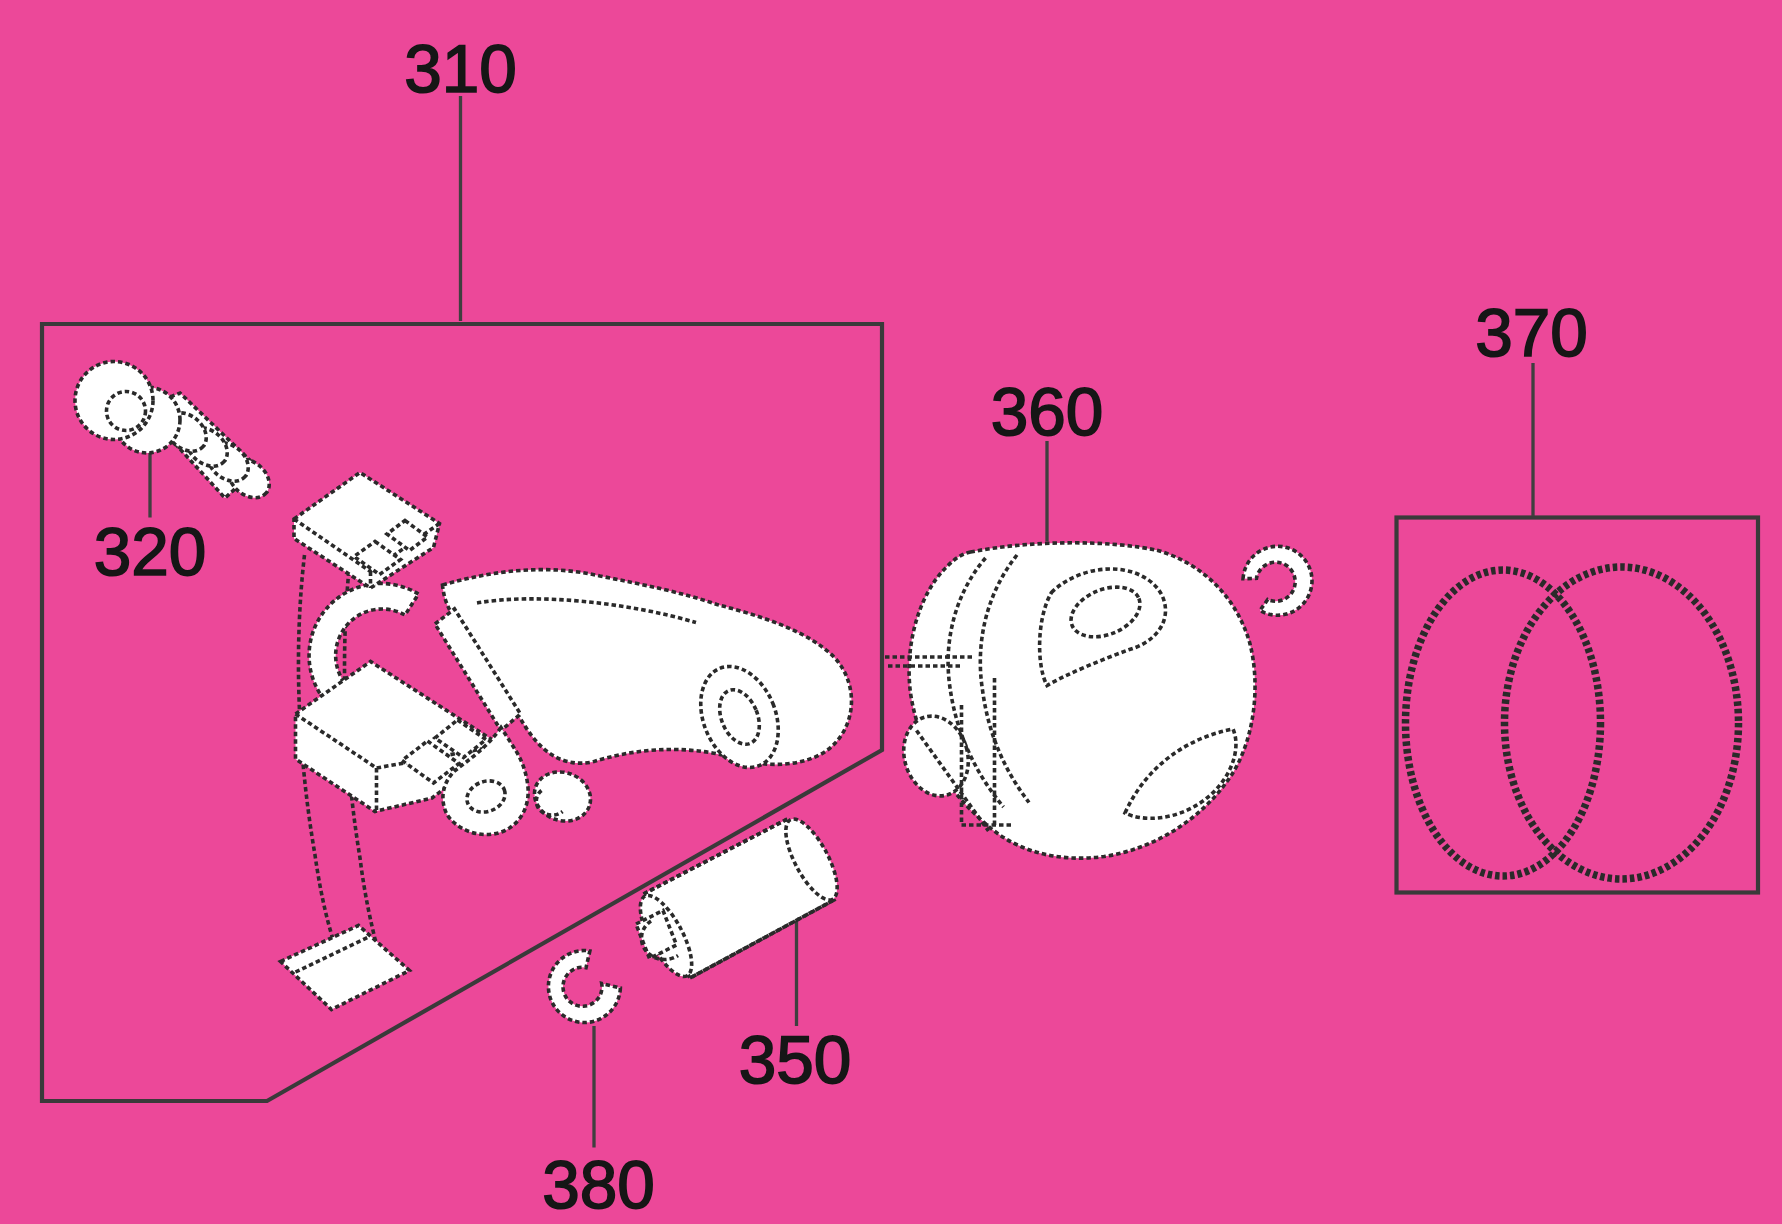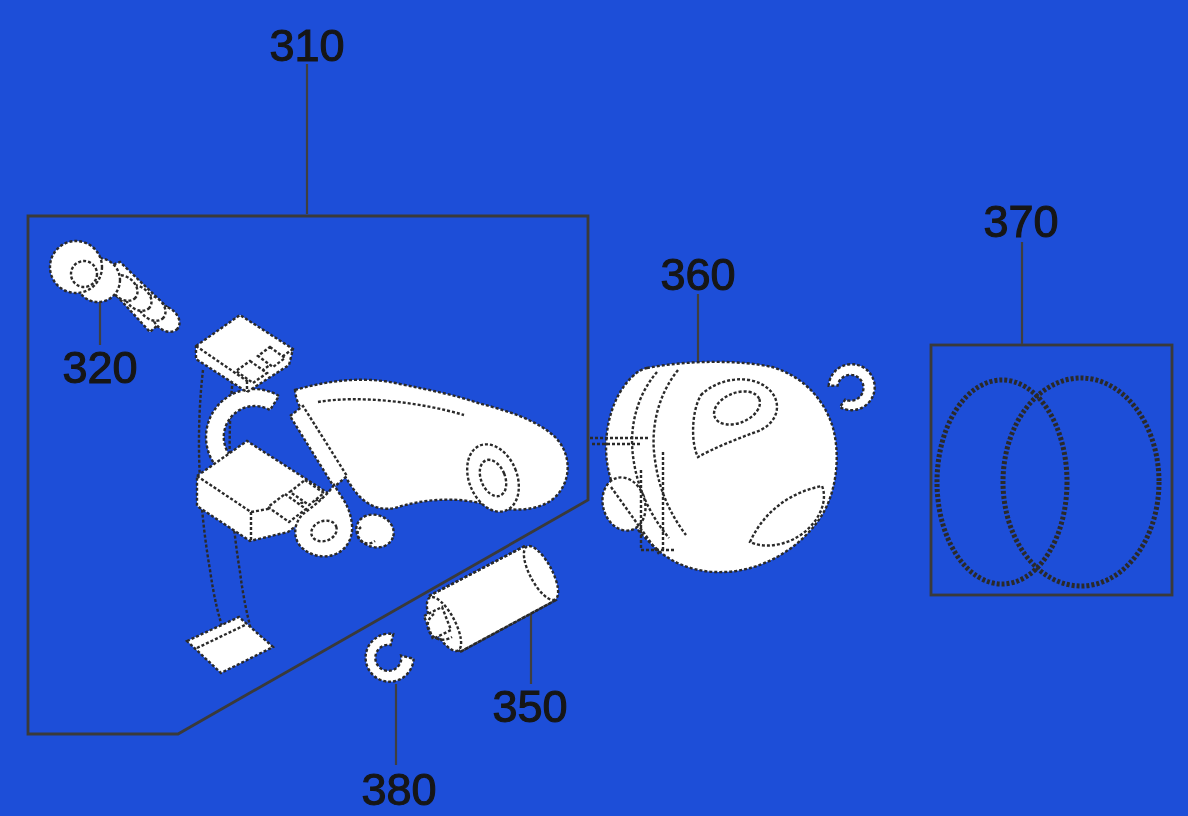--- a/index.html
+++ b/index.html
@@ -1,16 +1,16 @@
 <!DOCTYPE html>
 <html><head>
 <meta charset="utf-8">
 <style>
   html,body{margin:0;padding:0;background:#fff;}
-  #stage{position:relative;width:1188px;height:816px;background:#1d4ed8;overflow:hidden;text-align:right;}
+  #stage{position:relative;width:1188px;height:816px;background:#ec4899;overflow:hidden;text-align:right;}
   svg{display:block;}
   text.plabel{font-family:"Liberation Sans",sans-serif;font-size:45px;fill:#161616;stroke:#161616;stroke-width:1.1px;paint-order:stroke;}
   .solid{stroke:#3a3a3a;fill:none;}
   .part{stroke:#2a2a2a;fill:none;stroke-dasharray:3 2;}
   .partw{stroke:#2a2a2a;fill:#fff;stroke-dasharray:3 2;}
 </style>
 </head>
 <body>
 
 <div id="stage">

